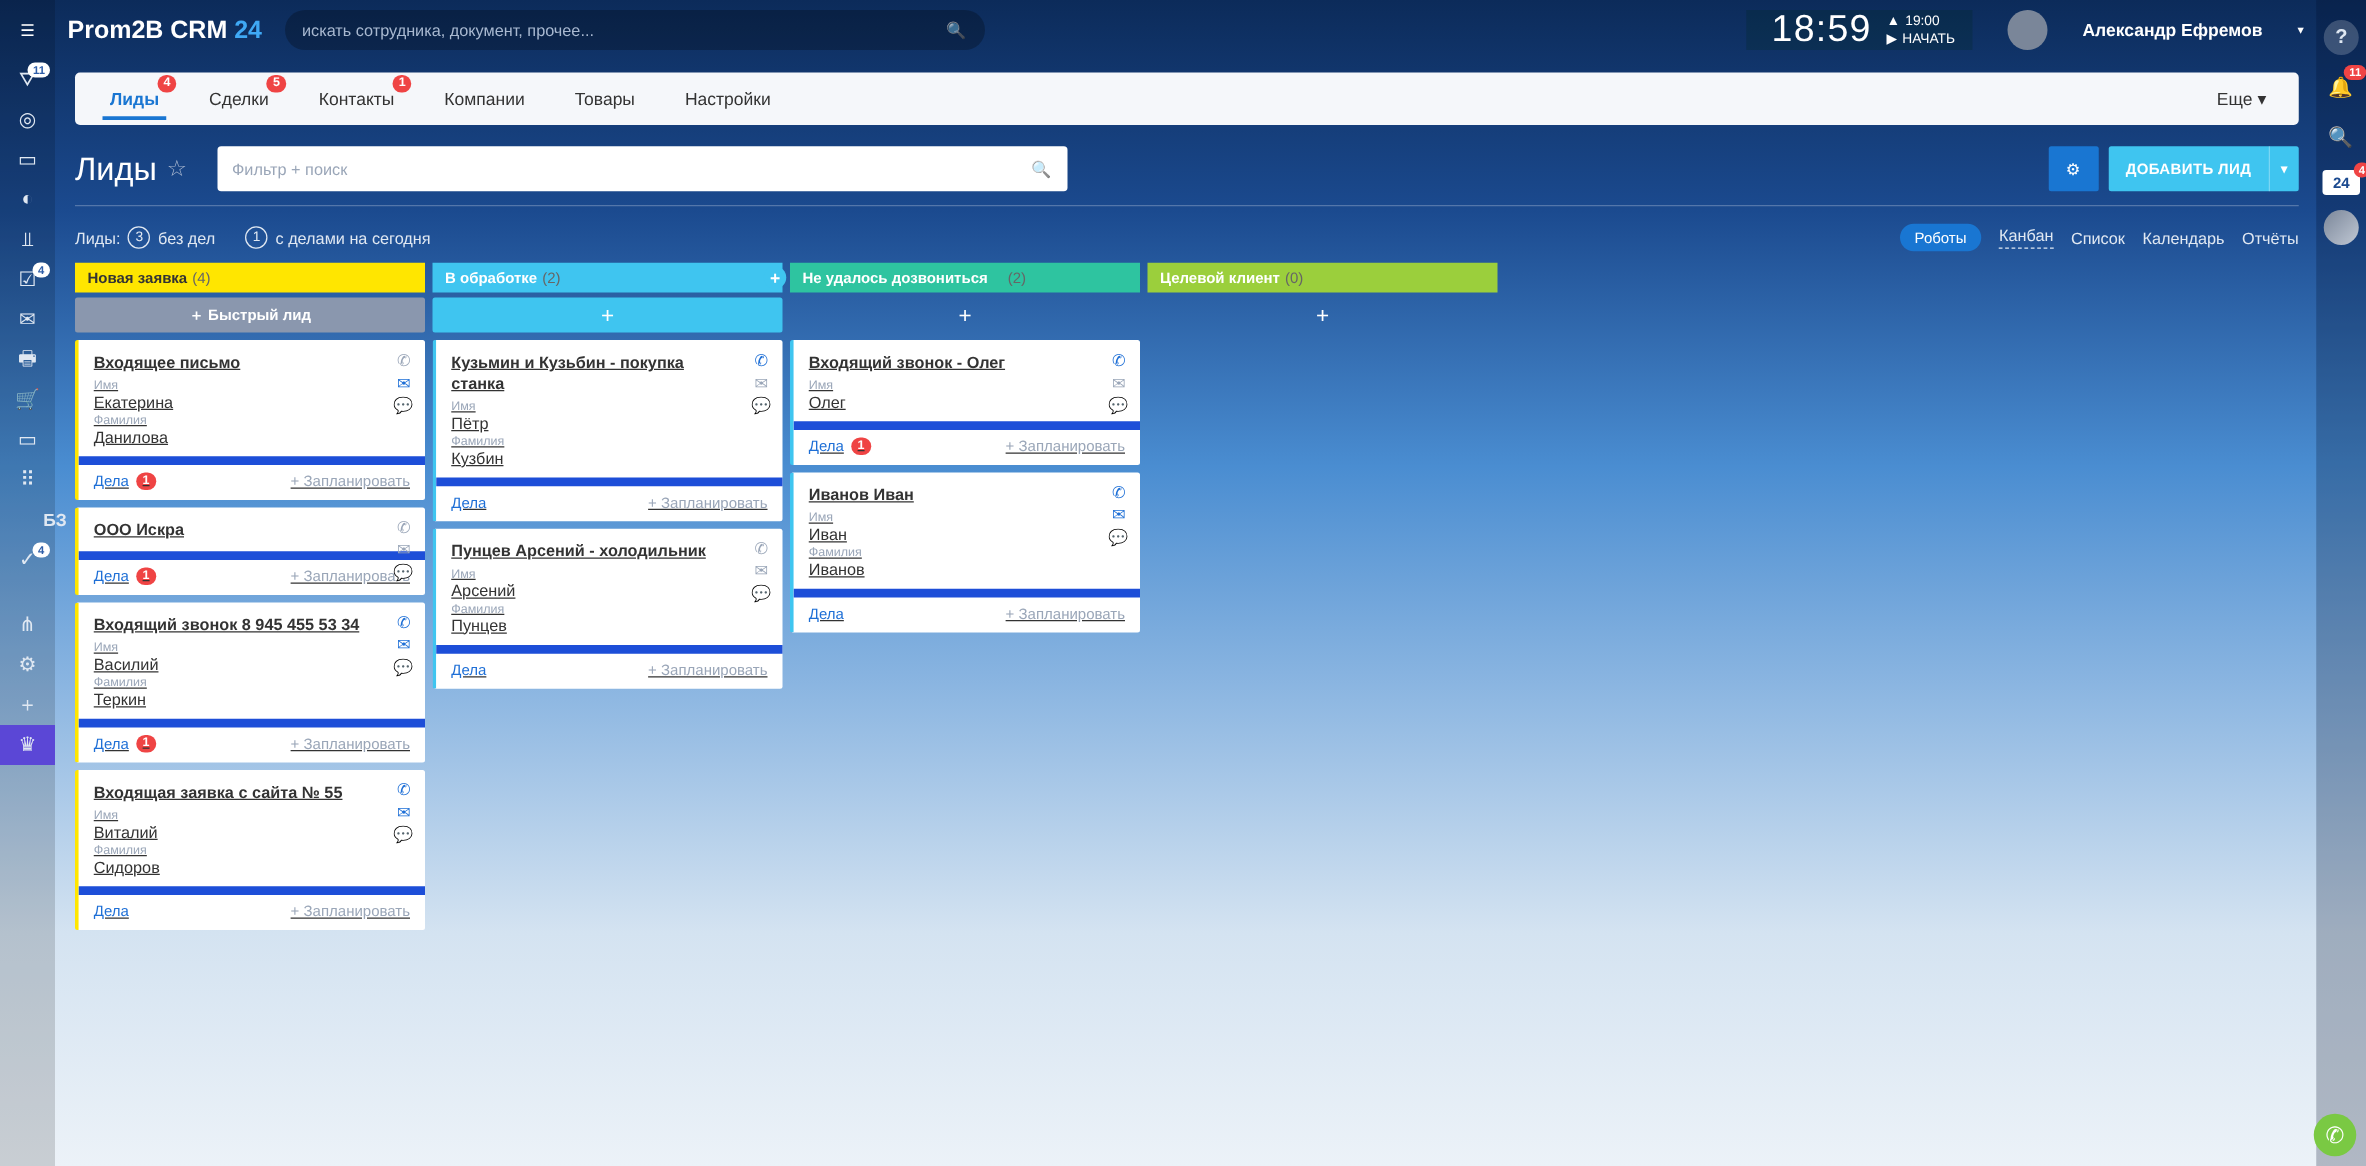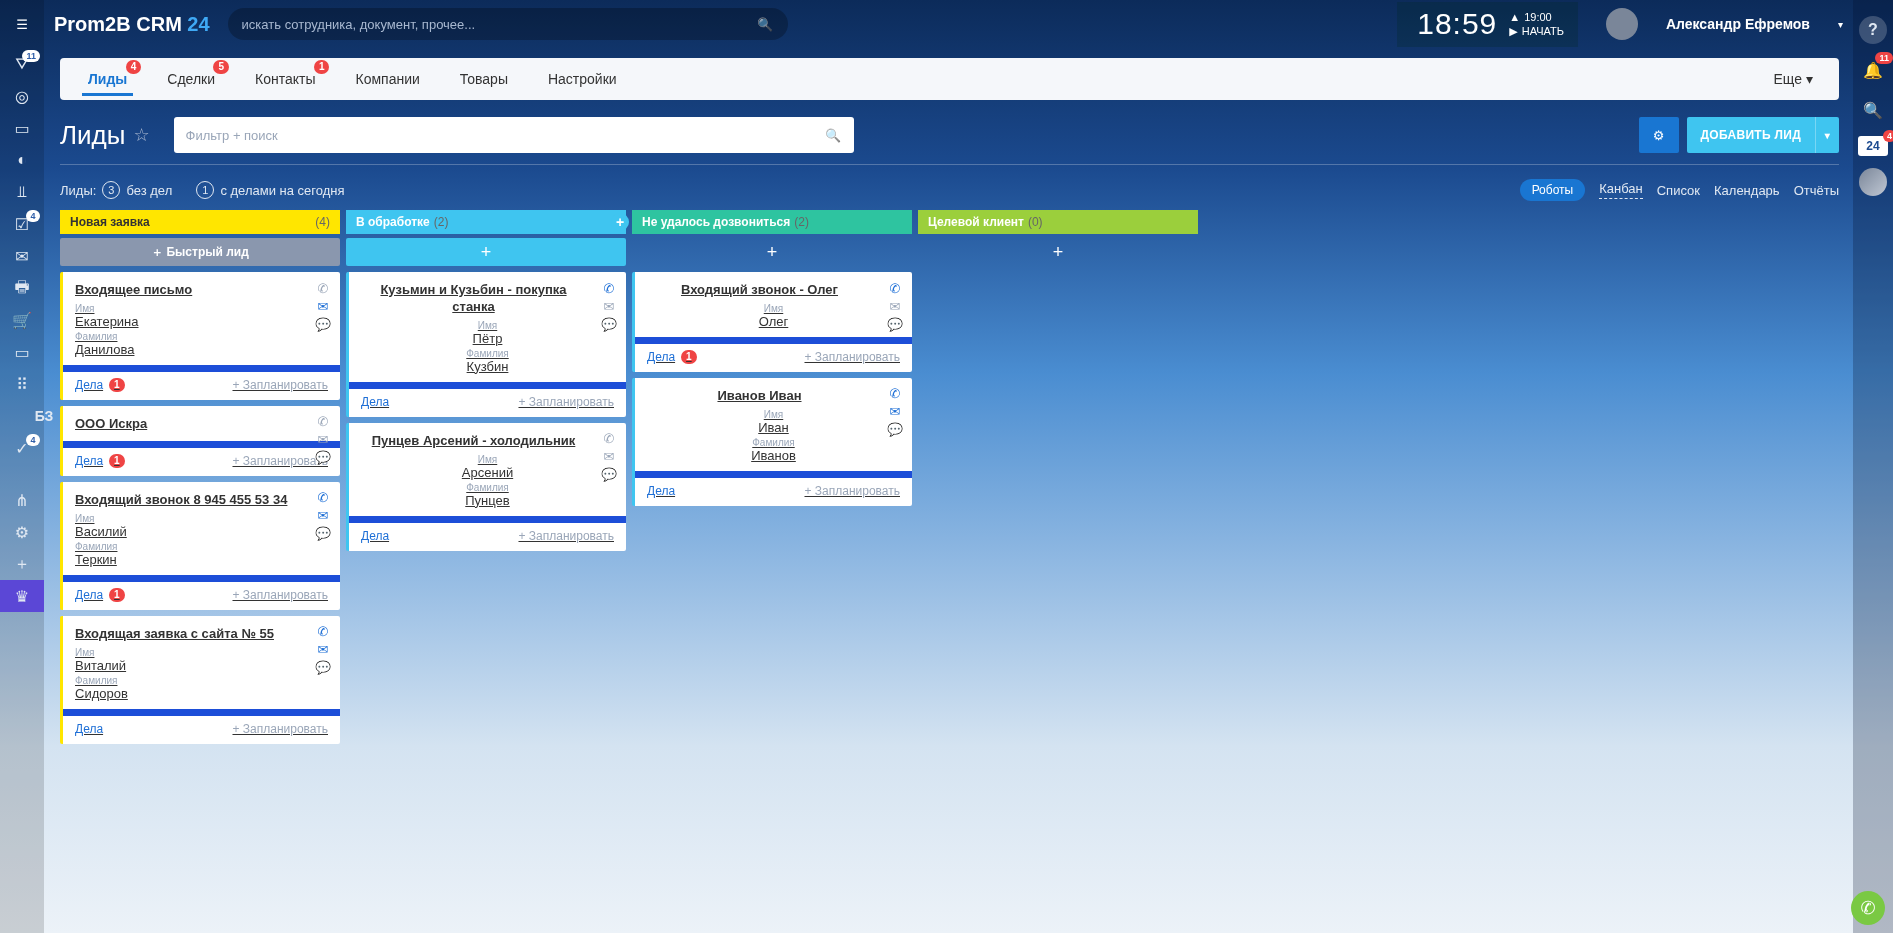--- a/index.html
+++ b/index.html
@@ -22,21 +22,21 @@
 #rrail-24 .rrail-badge { position:absolute; top:-6px; right:-8px; background:#ef4444; color:#fff; font-size:9px; font-weight:700; border-radius:8px; padding:0 4px; line-height:12px; }
 .rrail-avatar { width:28px; height:28px; border-radius:50%; background:#9aa; background:linear-gradient(135deg,#7a8699,#c0c8d4); }
 
 #topbar { position:absolute; left:44px; right:40px; top:0; height:48px; display:flex; align-items:center; gap:18px; padding:0 10px; color:#fff; z-index:25; }
 #logo { font-size:20px; font-weight:600; white-space:nowrap; }
 #logo .accent { color:#3fa9f5; font-weight:700; }
 #top-search { flex:1; max-width:560px; height:32px; background:rgba(0,0,0,.25); border-radius:16px; display:flex; align-items:center; padding:0 14px; color:#a8b8d0; position:relative; }
 #top-search input { flex:1; background:transparent; border:none; outline:none; color:#fff; font-size:13px; }
 #top-search input::placeholder { color:#a8b8d0; }
 #top-search .srch-icon { margin-left:auto; }
-#clock-block { margin-left:auto; display:flex; align-items:center; gap:12px; background:rgba(0,40,30,.25); padding:4px 14px 4px 20px; height:45px; }
+#clock-block { margin-left:auto; display:flex; align-items:center; gap:12px; background:rgba(0,40,30,.25); padding:4px 14px 4px 20px; height:32px; }
 #clock { font-size:30px; font-weight:300; letter-spacing:1px; }
 #clock-side { font-size:11px; line-height:14px; }
 #clock-side .row1 { display:flex; align-items:center; gap:4px; }
 #clock-side .row2 { display:flex; align-items:center; gap:4px; cursor:pointer; }
 #user-block { display:flex; align-items:center; gap:28px; cursor:pointer; margin-left:10px; }
 #user-block .avatar { width:32px; height:32px; border-radius:50%; background:#7a8699; }
 #user-block .name { font-weight:600; font-size:14px; }
 #user-block .caret { font-size:10px; }
 
 #nav { position:absolute; left:60px; right:54px; top:58px; height:42px; background:#f5f7fa; border-radius:4px; display:flex; align-items:stretch; padding:0 8px; z-index:20; }
@@ -65,30 +65,30 @@
 #subrow-right { margin-left:auto; display:flex; align-items:center; gap:14px; }
 .view-link { cursor:pointer; color:#e0e8f2; }
 .view-link.active { border-bottom:1px dashed #e0e8f2; padding-bottom:2px; }
 #robots-btn { background:#1976d2; color:#fff; font-size:12px; padding:4px 12px; border-radius:12px; cursor:pointer; }
 
 #kanban { position:absolute; left:50px; right:54px; top:210px; bottom:0; display:flex; gap:6px; overflow-x:auto; padding-left:10px; }
 .col { width:280px; flex:0 0 280px; display:flex; flex-direction:column; }
 .col-header { height:24px; font-size:12px; font-weight:700; color:#333; display:flex; align-items:center; padding:0 10px; position:relative; }
 .col-header .cnt { font-weight:400; color:#666; margin-left:4px; }
 .col-header .plus-circle { position:absolute; right:-3px; top:3px; width:18px; height:18px; border-radius:50%; background:#3fc5f0; color:#fff; display:flex; align-items:center; justify-content:center; font-size:14px; cursor:pointer; }
-.ch-c0 { background:#ffe600;justify-content:space-between; }
+.ch-c0 { background:#ffe600; }
 .ch-c1 { background:#3fc5f0; color:#fff; }
-.ch-c2 { background:#2ec4a0; color:#fff; }
+.ch-c2 { background:#2ec4a0; color:#fff;gap:12px; }
 .ch-c3 { background:#9bcf3c; color:#fff; }
 .col-quick { height:28px; background:#8a97ae; color:#fff; font-size:12px; font-weight:600; display:flex; align-items:center; justify-content:center; gap:6px; margin-top:4px; border-radius:2px; cursor:pointer; }
 .col-add { height:28px; background:#3fc5f0; color:#fff; display:flex; align-items:center; justify-content:center; margin-top:4px; border-radius:2px; cursor:pointer; font-size:18px; }
 .col-add.neutral { background:transparent; color:#fff; }
 .cards { display:flex; flex-direction:column; gap:6px; margin-top:6px; }
 .card { background:#fff; border-radius:2px; padding:10px 12px 6px 12px; position:relative; border-left:3px solid #ffe600;text-decoration:underline; }
-.card.bl-cyan { border-left-color:#3fc5f0;text-align:center; }
+.card.bl-cyan { border-left-color:#3fc5f0; }
 .card .ctitle { font-size:13px; font-weight:600; margin-bottom:4px; padding-right:28px; line-height:1.3; }
 .card .lbl { font-size:10px; color:#9aa6b8; margin-top:2px; }
 .card .val { font-size:13px; color:#333; }
 .card .icons { position:absolute; right:8px; top:8px; display:flex; flex-direction:column; gap:2px; }
 .card .icn { width:18px; height:16px; display:flex; align-items:center; justify-content:center; font-size:13px; color:#9aa6b8; cursor:pointer; }
 .card .icn.blue { color:#1e6fd6; }
 .card .footer { display:flex; align-items:center; justify-content:space-between; border-top:7px solid #1d4ed8; margin:8px -12px 0 -12px; padding:6px 12px 2px 12px; }
 .card .dela { color:#1e6fd6; font-size:12px; cursor:pointer; display:flex; align-items:center; gap:6px; }
 .card .dela .cnt-badge { background:#ef4444; color:#fff; font-size:10px; font-weight:700; border-radius:8px; padding:0 5px; line-height:14px; }
 .card .plan { color:#9aa6b8; font-size:12px; cursor:pointer; }

